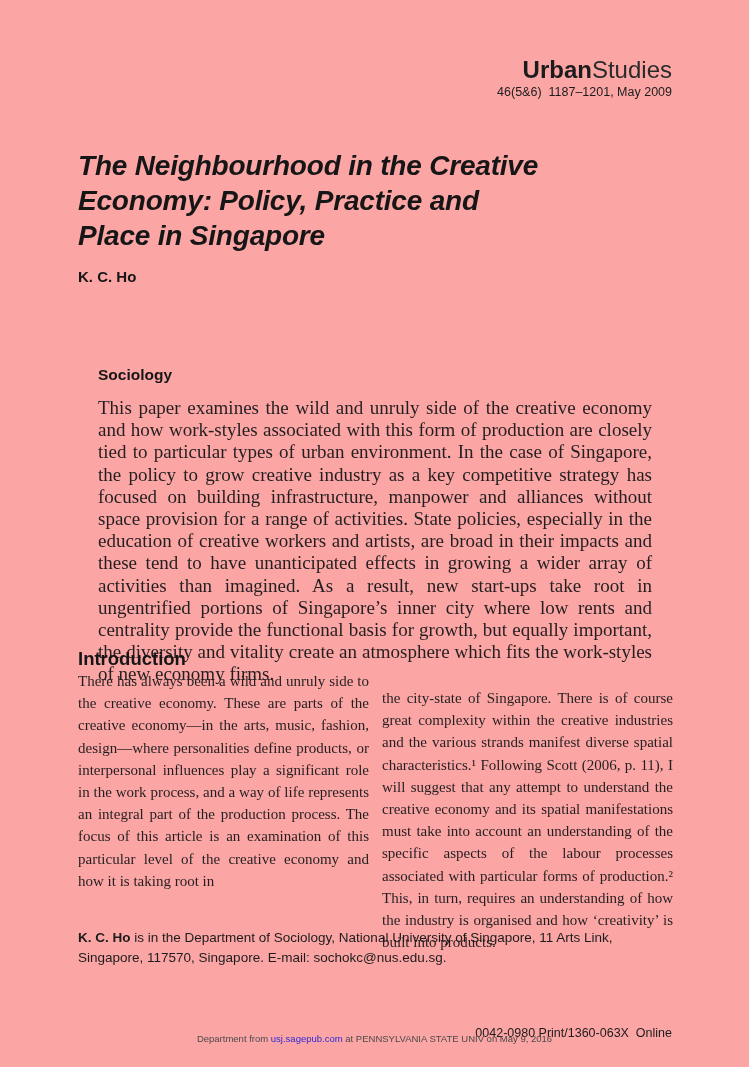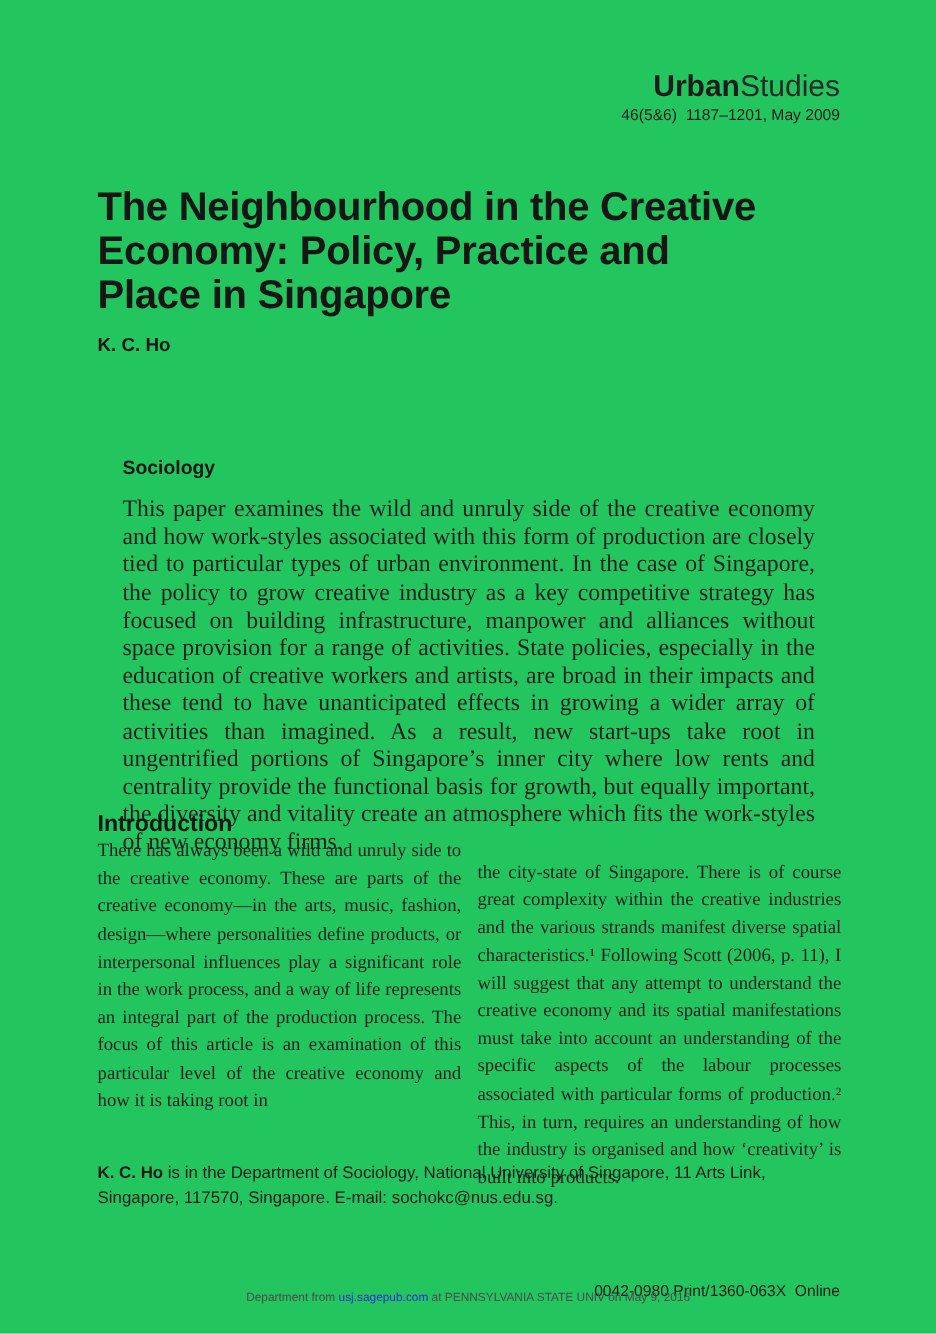--- a/index.html
+++ b/index.html
@@ -1,20 +1,20 @@
 <!DOCTYPE html>
 <html><head>
 <meta charset="utf-8">
 <style>
   html, body { margin: 0; padding: 0; background: #ffffff; }
   .page {
     position: relative;
     width: 749px;
     height: 1067px;
-    background: #22c55e;
+    background: #fca5a5;
     color: #231f20;
     font-family: "Liberation Serif", serif;
     overflow: hidden;
   }
   
   .masthead {
     position: absolute;
     top: 57px;
     right: 77px;
     text-align: right;
@@ -26,24 +26,25 @@
   .journal-issue { font-size: 12.5px; margin-top: 2px; color: #1c1c1c; white-space: pre; }
 
   
   .title-block {
     position: absolute;
     left: 78px;
     top: 148px;
     width: 560px;
     font-family: "Liberation Sans", sans-serif;
     font-weight: bold;
-    font-size: 32px;
+    font-size: 28px;
     line-height: 35px;
     color: #161616;
     letter-spacing: -0.2px;
+    font-style: italic;
   }
   .author-line {
     position: absolute;
     left: 78px;
     top: 268px;
     font-family: "Liberation Sans", sans-serif;
     font-weight: bold;
     font-size: 15px;
     color: #161616;
   }

